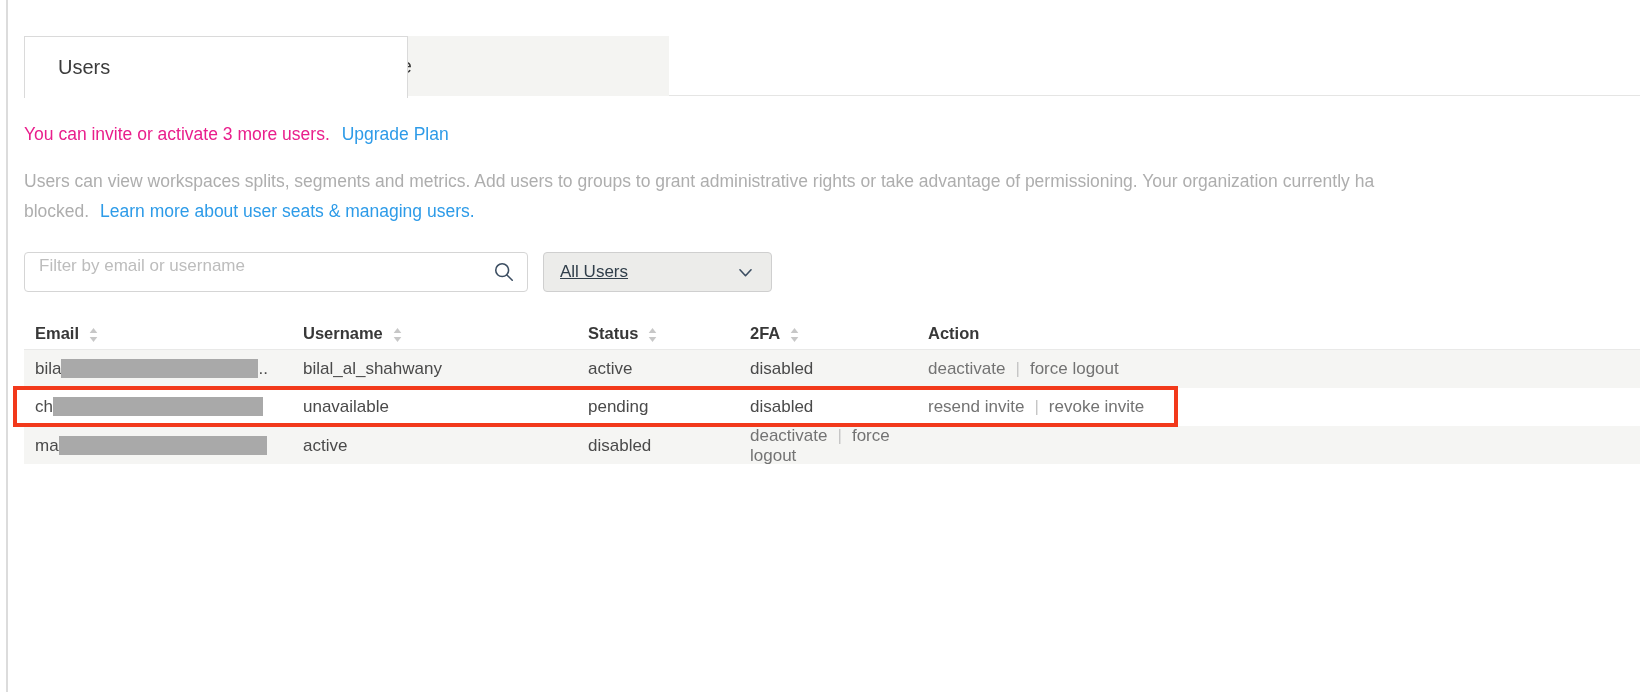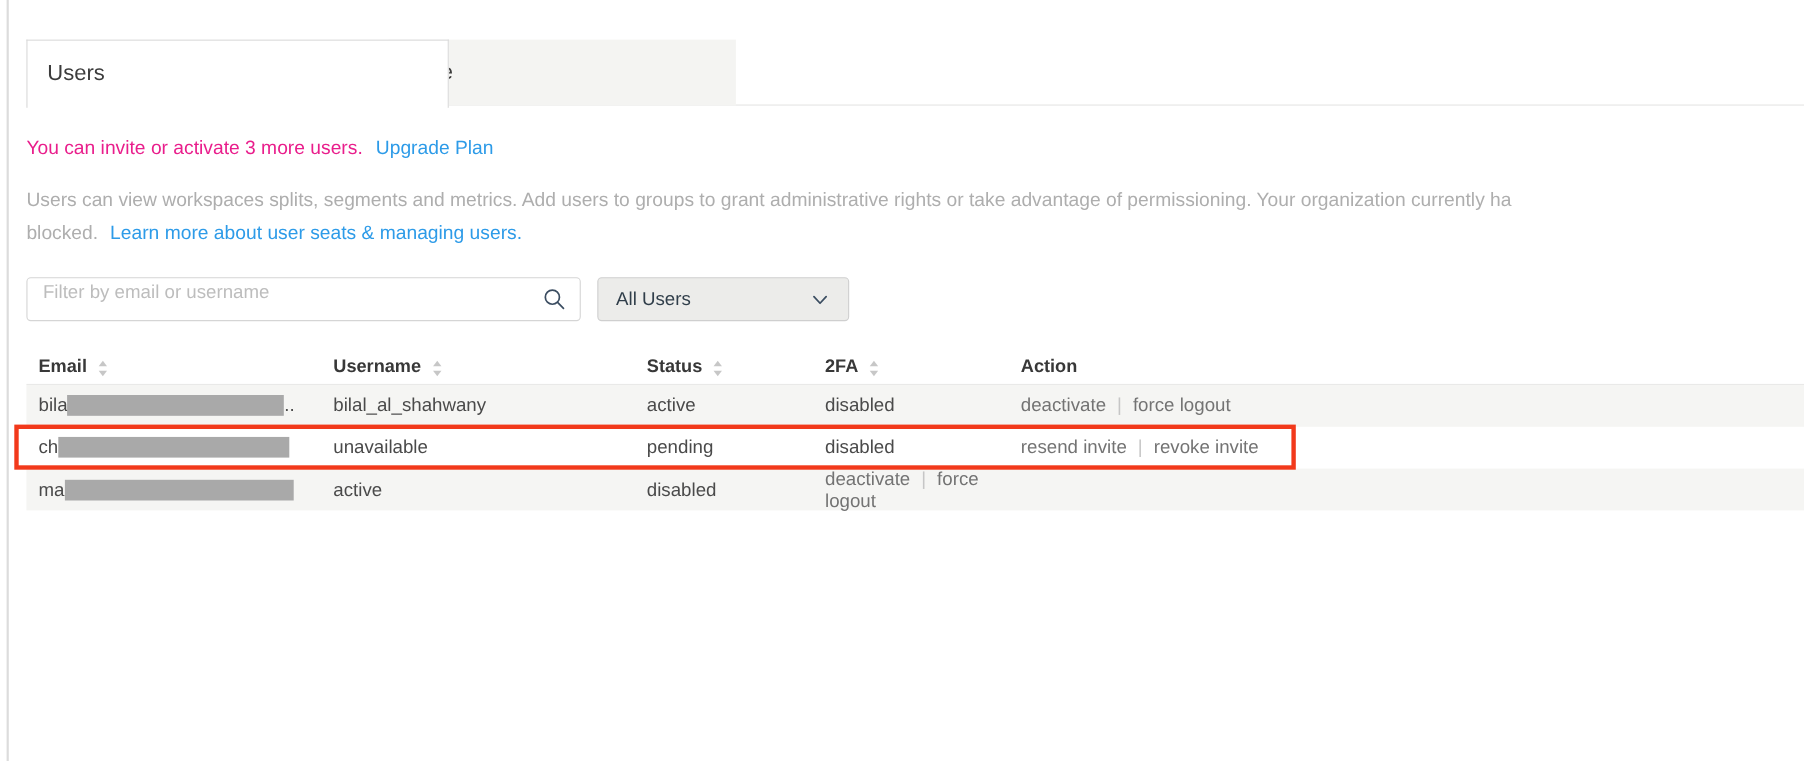--- a/index.html
+++ b/index.html
@@ -6,38 +6,38 @@
   html,body { width:1640px; height:692px; background:#fff; overflow:hidden; }
   body { font-family:"Liberation Sans", sans-serif; color:#4a4a4a; }
   #app { position:relative; width:1640px; height:692px; background:#fff; }
 
   .v-divider { position:absolute; left:6px; top:0; width:2px; height:692px; background:#dcdcdc; }
 
   
   .tabbar { position:absolute; left:24px; top:36px; right:0; height:60px; }
   .tabbar-underline { position:absolute; left:0; right:0; top:59px; height:1px; background:#e5e5e4; }
   .tab { position:absolute; top:0; height:60px; display:flex; align-items:center; font-size:20px; color:#3c3c3c; cursor:pointer; }
-  .tab.active { left:0; width:384px; background:#fff; border:1px solid #dadada; border-bottom:none; height:62px; z-index:2; padding-left:18px; }
+  .tab.active { left:0; width:384px; background:#fff; border:1px solid #dadada; border-bottom:none; height:62px; z-index:2; padding-left:33px; }
   .tab.inactive { left:329px; width:316px; background:#f4f4f2; padding-left:11px; }
 
   
   .notice { position:absolute; left:24px; top:124px; font-size:17.5px; white-space:nowrap; }
   .notice .msg { color:#e91e8c; }
   .notice .link { color:#2d9be8; margin-left:7px; cursor:pointer; }
   .desc { position:absolute; left:24px; width:1616px; font-size:17.5px; color:#aeaeae; white-space:nowrap; overflow:hidden; }
   .desc.l1 { top:171px; }
   .desc.l2 { top:201px; }
   .desc .link { color:#2d9be8; margin-left:6px; cursor:pointer; }
 
   
   .search-wrap { position:absolute; left:24px; top:252px; width:504px; height:40px; }
   .search-wrap input { width:504px; height:40px; border:1px solid #d5d5d5; border-radius:4px; padding:0 48px 12px 14px; font-size:17px; color:#444; font-family:"Liberation Sans",sans-serif; outline:none; background:#fff; }
   .search-wrap input::placeholder { color:#bdbdbd; }
   .search-icon { position:absolute; right:13px; top:9px; width:22px; height:22px; cursor:pointer; }
-  .dropdown { position:absolute; left:543px; top:252px; width:229px; height:40px; background:#ececea; border:1px solid #cfcfcf; border-radius:4px; display:flex; align-items:center; justify-content:space-between; padding:0 16px; font-size:17px; color:#303e4a; cursor:pointer; }
+  .dropdown { position:absolute; left:543px; top:252px; width:229px; height:40px; background:#ececea; border:1px solid #cfcfcf; border-radius:4px; display:flex; align-items:center; justify-content:space-between; padding:0 16px; font-size:17px; color:#303e4a; cursor:pointer;text-decoration:underline; }
   .chevron-icon { width:19px; height:19px; }
 
   
   .table { position:absolute; left:24px; top:318px; width:1616px; }
   .thead { display:grid; grid-template-columns:279px 285px 162px 178px auto; height:32px; align-items:center; border-bottom:1px solid #e9e9e8; }
   .th { display:flex; align-items:flex-end; gap:9px; font-weight:bold; font-size:16.5px; color:#383838; cursor:pointer; }
   .th.first { padding-left:11px; }
   .sort-icon { width:11px; height:16px; }
   .row { display:grid; grid-template-columns:279px 285px 162px 178px auto; height:38px; align-items:center; font-size:17px; color:#4a4a4a; }
   .row.shaded { background:#f5f5f3; }

